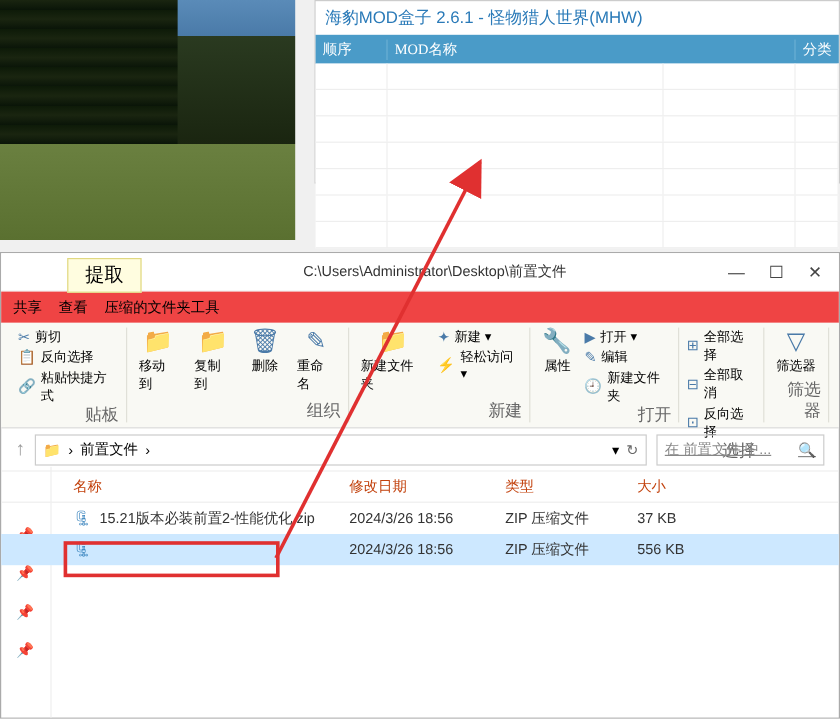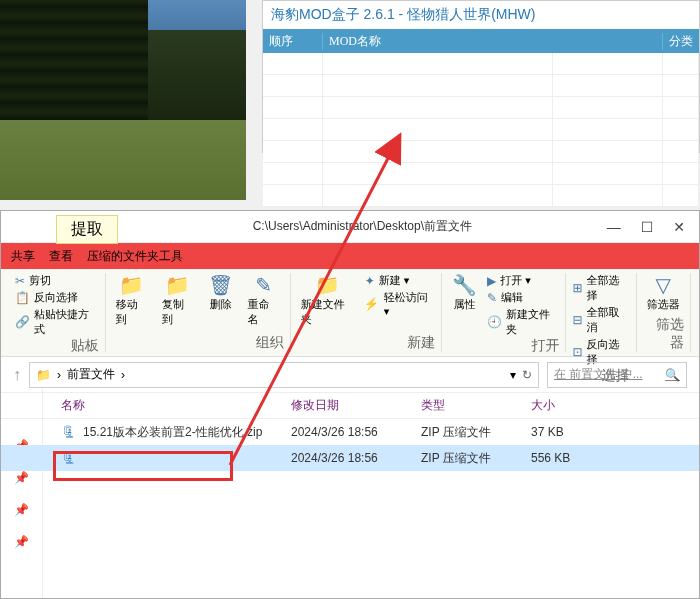--- a/index.html
+++ b/index.html
@@ -40,21 +40,21 @@
     .ribbon-small-item { display: flex; align-items: center; gap: 4px; cursor: pointer; }
     .ribbon-small-item .icn { font-size: 12px; color: #4a7aa8; }
     
     .exp-addressbar { height: 36px; display: flex; align-items: center; gap: 8px; padding: 4px 12px; border-bottom: 1px solid #eee; }
     .addr-nav { display: flex; gap: 6px; color: #999; font-size: 16px; }
     .addr-box { flex: 1; border: 1px solid #ccc; height: 26px; display: flex; align-items: center; padding: 0 6px; font-size: 12px; gap: 6px; }
     .addr-box .folder-icn { color: #e6b800; }
     .addr-refresh { color: #666; cursor: pointer; }
     .addr-search { width: 140px; border: 1px solid #ccc; height: 26px; display: flex; align-items: center; padding: 0 6px; font-size: 12px; color: #888; justify-content: space-between; text-decoration: underline; }
     
-    .exp-list-header { height: 26px; display: flex; align-items: center; border-bottom: 1px solid #eee; font-size: 12px; color: #701a75; padding-left: 60px; }
+    .exp-list-header { height: 26px; display: flex; align-items: center; border-bottom: 1px solid #eee; font-size: 12px; color: #c2410c; padding-left: 60px; }
     .col-name { width: 230px; }
     .col-date { width: 130px; }
     .col-type { width: 110px; }
     .col-size { width: 80px; text-align: left; padding-right: 10px; }
     
     .exp-filelist { position: relative; }
     .file-row { height: 26px; display: flex; align-items: center; font-size: 12px; color: #333; padding-left: 60px; }
     .file-row.selected { background: #cde8ff; }
     .file-icn { width: 18px; color: #2a7ab8; margin-right: 4px; }
     .file-row .col-name { display: flex; align-items: center; }

